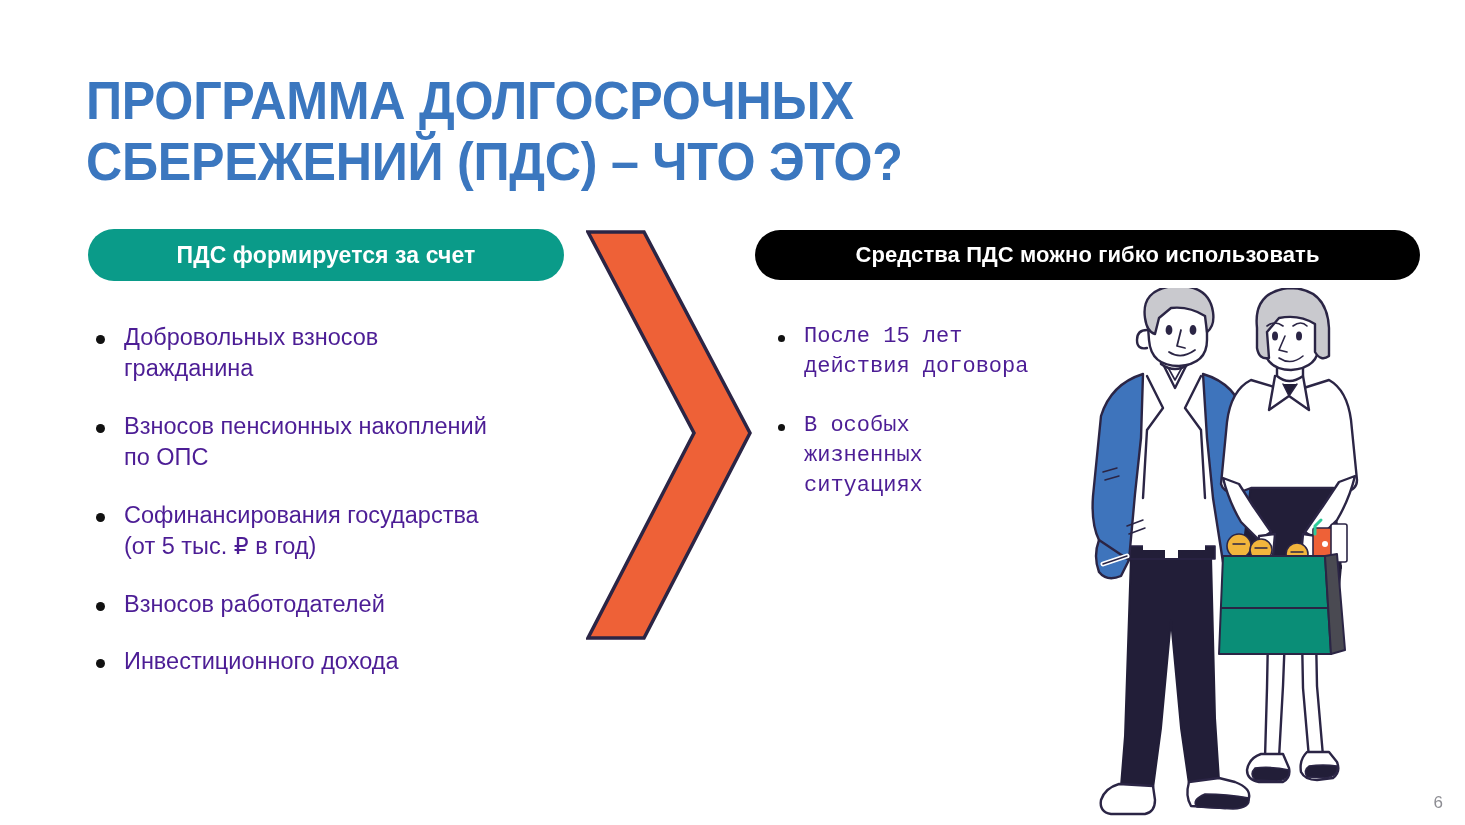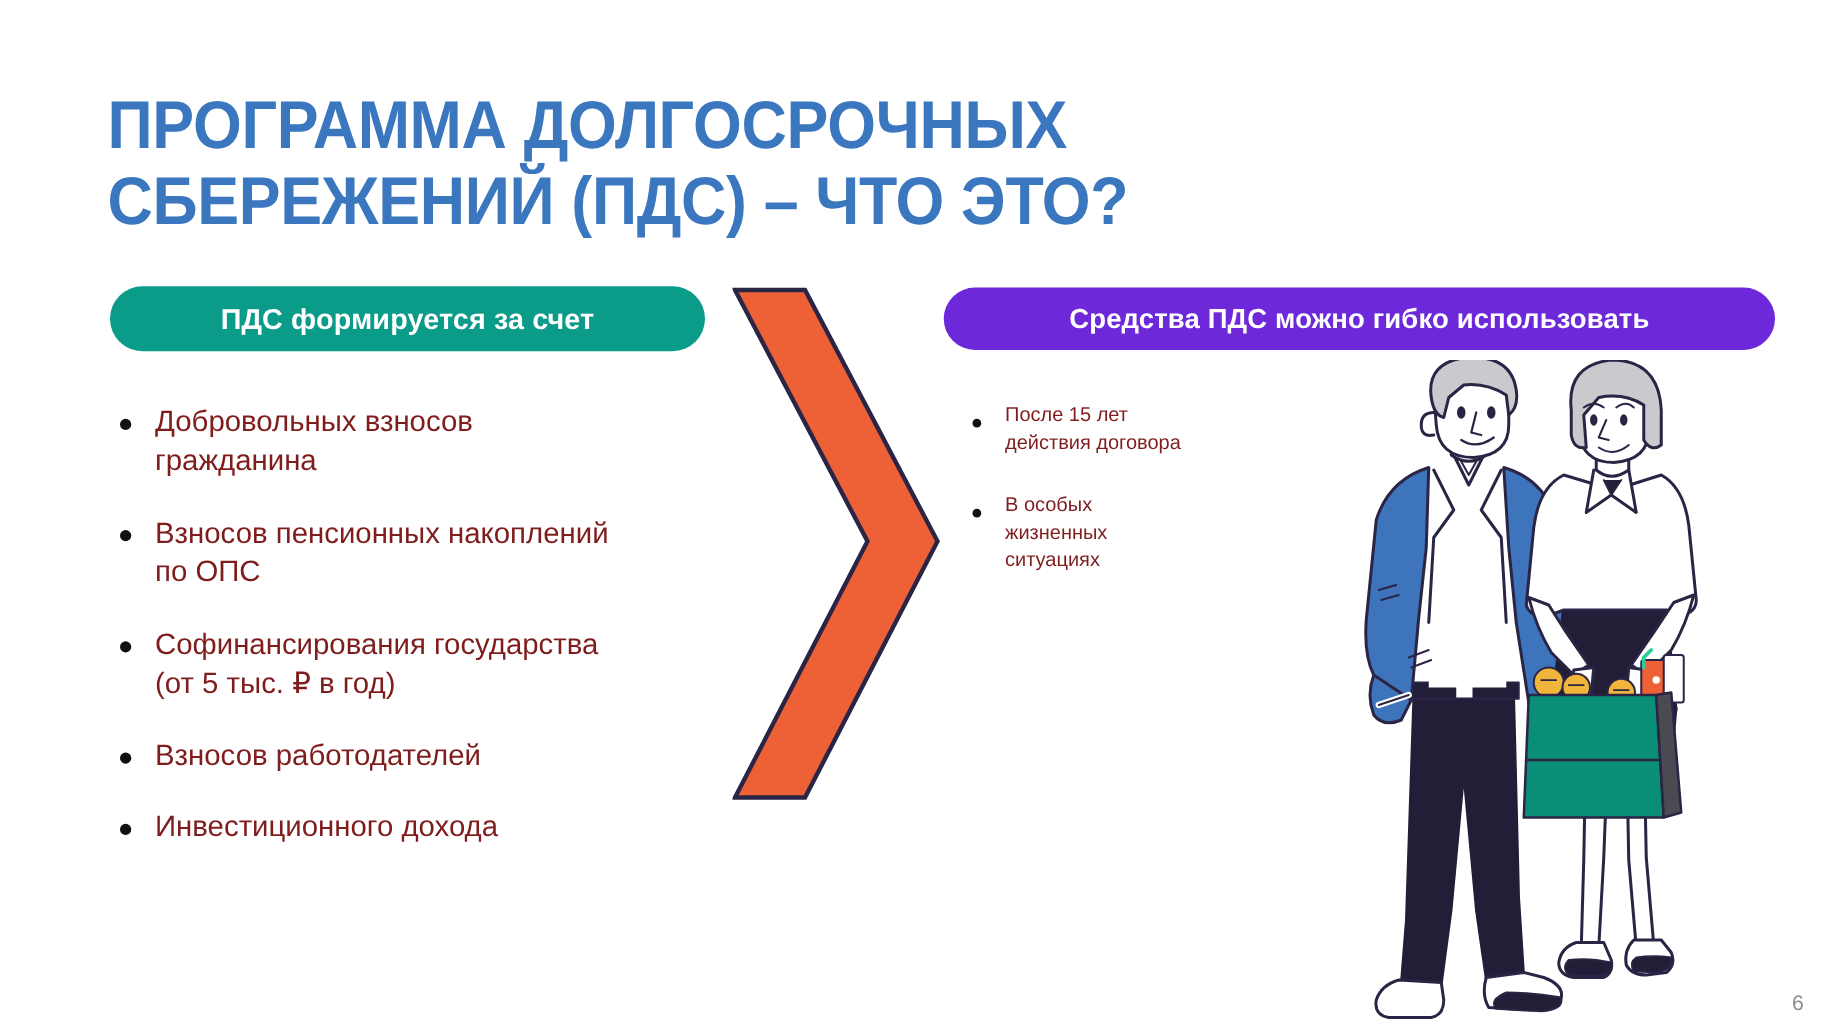--- a/index.html
+++ b/index.html
@@ -59,21 +59,21 @@
     background: #0A9B89;
     font-size: 23px;
     letter-spacing: 0.1px;
     align-items: center;
   }
   .pill-right {
     left: 755px;
     top: 230px;
     width: 665px;
     height: 50px;
-    background: #6d28d9;
+    background: #000000;
     font-size: 22px;
     letter-spacing: 0.1px;
   }
 
   
   .col {
     position: absolute;
     box-sizing: border-box;
   }
   .col-left {
@@ -92,21 +92,21 @@
     align-items: flex-start;
     position: relative;
   }
   .bullet .dot {
     flex: 0 0 auto;
     border-radius: 50%;
     background: #111111;
   }
   .bullet .txt {
     white-space: pre-line;
-    color: #7f1d1d;
+    color: #4c1d95;
   }
 
   .col-left .bullet { margin-bottom: 26px; }
   .col-left .bullet:last-child { margin-bottom: 0; text-align: center; }
   .col-left .dot {
     width: 9px; height: 9px;
     margin-top: 13px;
     margin-right: 19px;
   }
   .col-left .txt {
@@ -115,22 +115,23 @@
   }
 
   .col-right .bullet { margin-bottom: 28px; }
   .col-right .bullet:last-child { margin-bottom: 16px; }
   .col-right .dot {
     width: 7px; height: 7px;
     margin-top: 13px;
     margin-right: 19px;
   }
   .col-right .txt {
-    font-size: 16px;
+    font-size: 22px;
     line-height: 1.38;
+    font-family: Liberation Mono, monospace;
   }
 
   
   .chevron {
     position: absolute;
     left: 586px;
     top: 228px;
     width: 166px;
     height: 414px;
   }

